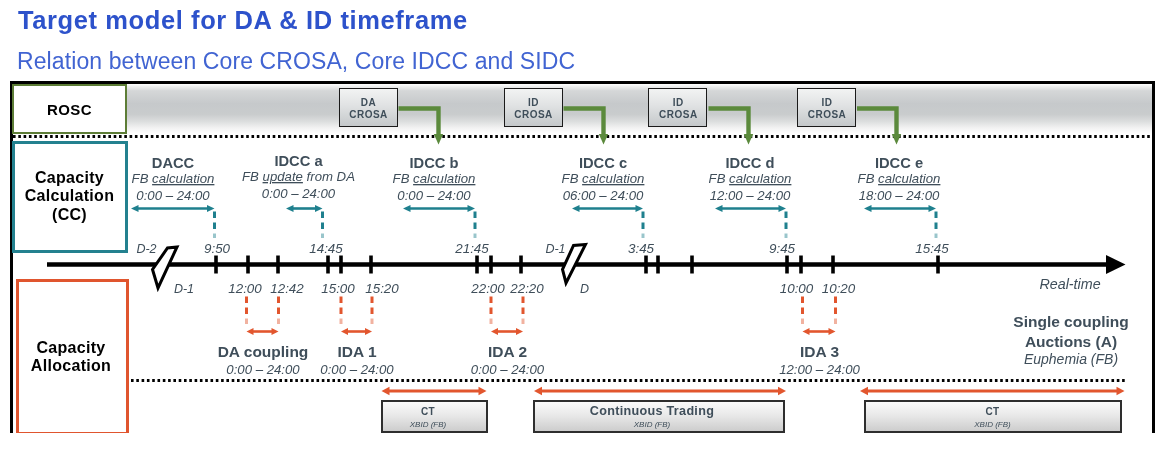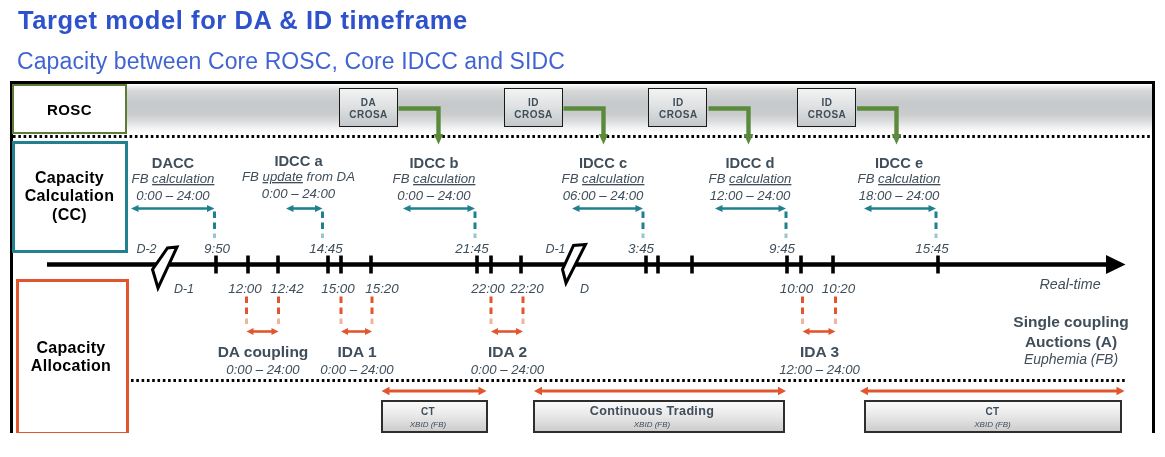--- a/index.html
+++ b/index.html
@@ -13,21 +13,21 @@
 .dd{font-style:italic;font-size:12.5px;fill:#3f4e5a;}
 .dd2{font-style:italic;font-size:14.3px;fill:#3f4e5a;}
 .eu{font-style:italic;font-size:14px;fill:#3f4e5a;}
 .ot{font-weight:bold;font-size:15.5px;fill:#3f4e5a;}
 .cbt{font-weight:bold;fill:#3f4e5a;letter-spacing:0.3px;}
 .cbi{font-style:italic;font-size:8px;fill:#3f4e5a;}
 </style></head>
 <body>
 <div id="c">
 <div class="abs" style="left:18px;top:7px;font-size:25.5px;line-height:26px;font-weight:bold;color:#2d52cb;letter-spacing:0.6px;">Target model for DA &amp; ID timeframe</div>
-<div class="abs" style="left:17px;top:49px;font-size:23px;line-height:24px;color:#4164d2;letter-spacing:0.1px;">Capacity between Core ROSC, Core IDCC and SIDC</div>
+<div class="abs" style="left:17px;top:49px;font-size:23px;line-height:24px;color:#4164d2;letter-spacing:0.1px;">Relation between Core CROSA, Core IDCC and SIDC</div>
 <div class="abs" style="left:10px;top:81px;width:1139px;height:355px;border:3px solid #000;background:#fff;"></div>
 <div class="abs" style="left:13px;top:84px;width:1139px;height:52px;background:linear-gradient(180deg,#ffffff 0%,#f0f1f1 4%,#d5d7d8 13%,#c6c9cb 38%,#c9cccd 58%,#dcdede 72%,#f3f3f3 85%,#ffffff 96%);"></div>
 <div class="abs" style="left:12px;top:84px;width:111px;height:46px;border:2.6px solid #5d7d36;background:#fff;"></div>
 <div class="abs" style="left:12px;top:141px;width:110px;height:106px;border:3px solid #23818f;background:#fff;"></div>
 <div class="abs" style="left:16px;top:279px;width:107px;height:150px;border:3px solid #e0552e;background:#fff;"></div>
 <div class="abs" style="left:338.5px;top:88px;width:57px;height:37px;border:1.8px solid #1a1a1a;background:linear-gradient(180deg,#f2f3f3 0%,#e0e2e3 45%,#c4c8ca 100%);"></div>
 <div class="abs" style="left:503.5px;top:88px;width:57px;height:37px;border:1.8px solid #1a1a1a;background:linear-gradient(180deg,#f2f3f3 0%,#e0e2e3 45%,#c4c8ca 100%);"></div>
 <div class="abs" style="left:648px;top:88px;width:57px;height:37px;border:1.8px solid #1a1a1a;background:linear-gradient(180deg,#f2f3f3 0%,#e0e2e3 45%,#c4c8ca 100%);"></div>
 <div class="abs" style="left:797px;top:88px;width:57px;height:37px;border:1.8px solid #1a1a1a;background:linear-gradient(180deg,#f2f3f3 0%,#e0e2e3 45%,#c4c8ca 100%);"></div>
 <div class="abs" style="left:381px;top:399.5px;width:103px;height:29px;border:2px solid #2e2e2e;background:linear-gradient(180deg,#fafafa 0%,#e9e9e9 45%,#cdcdcd 100%);"></div>

